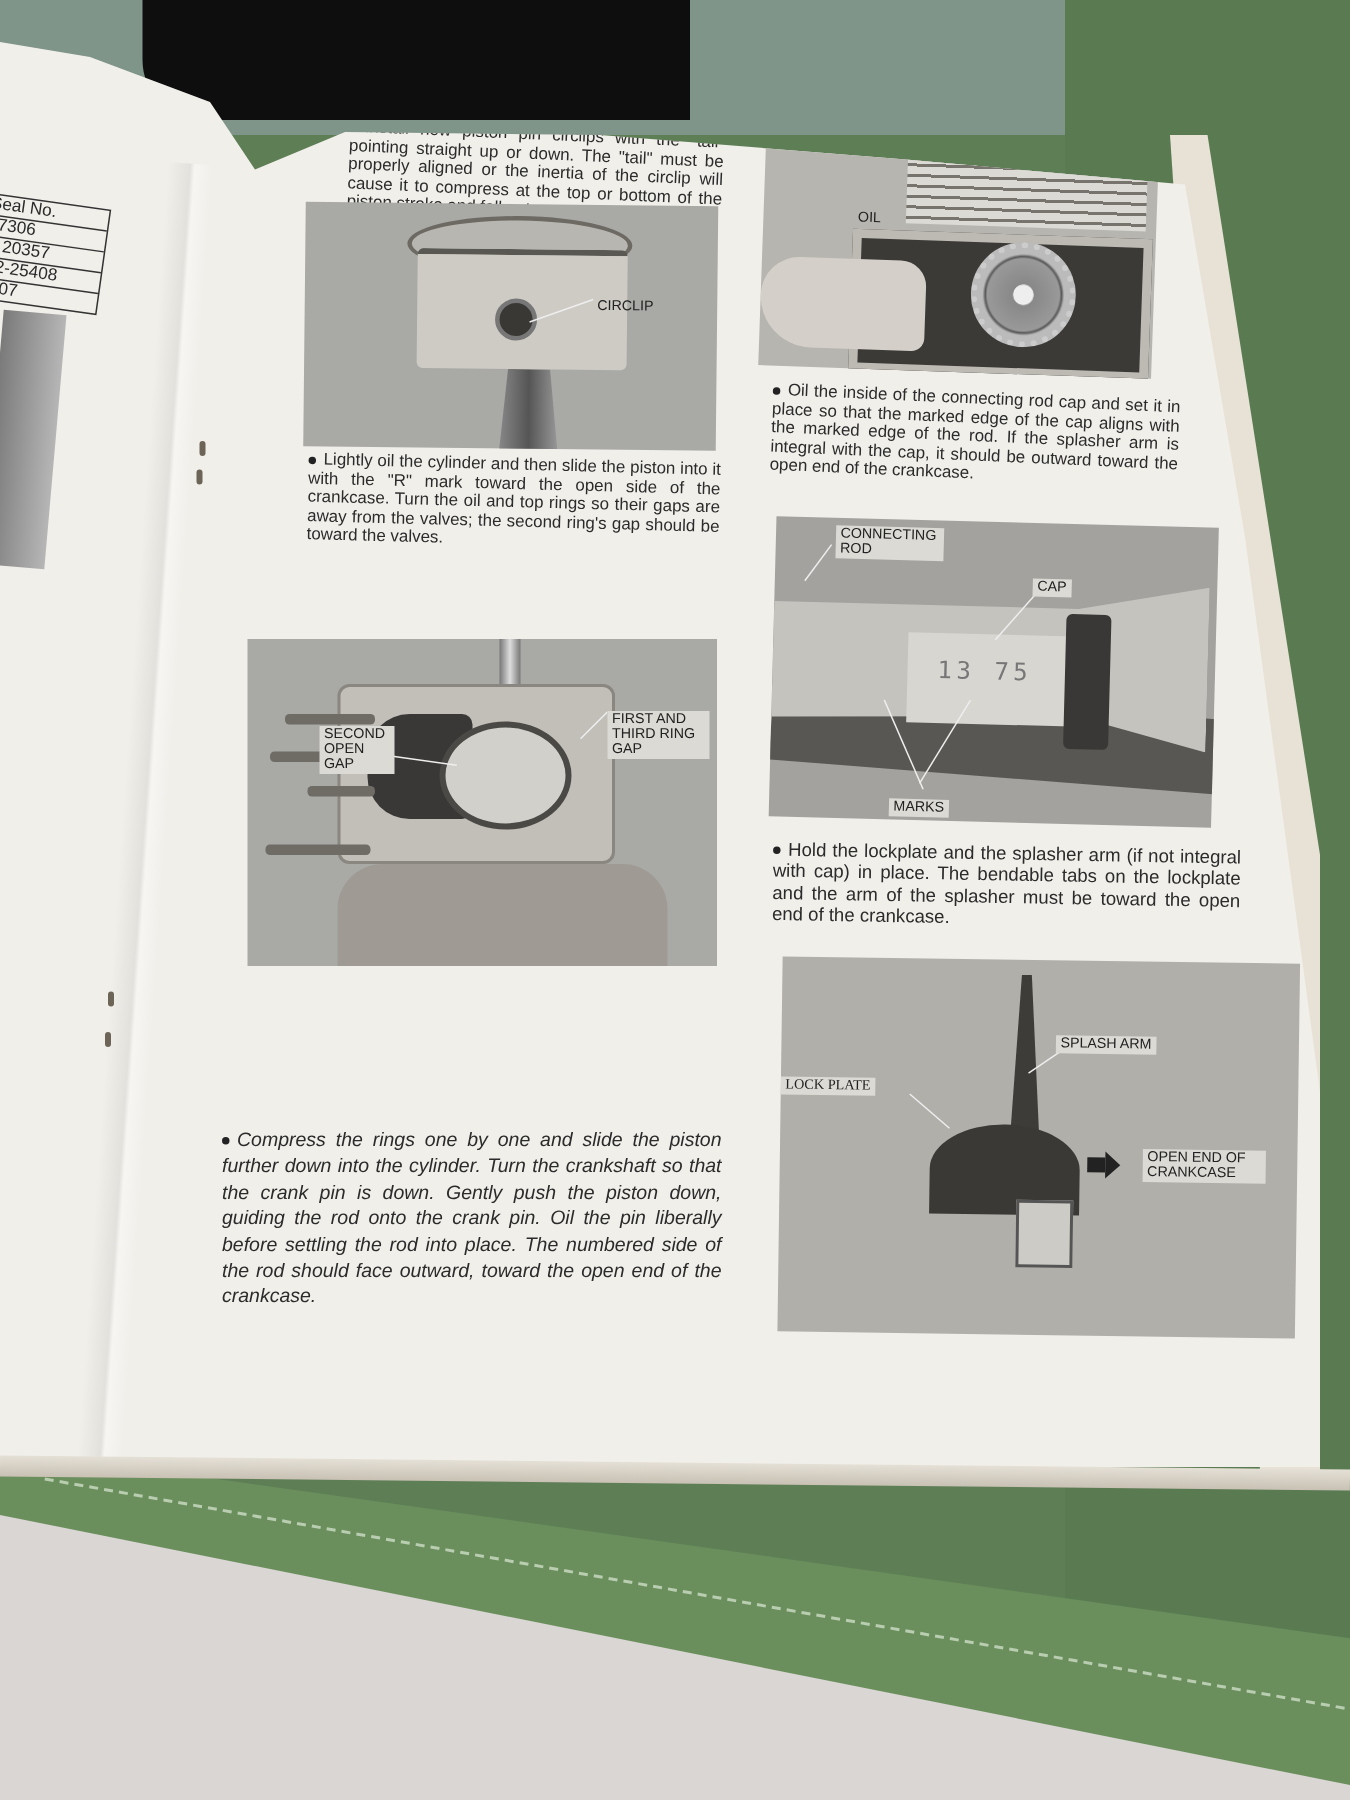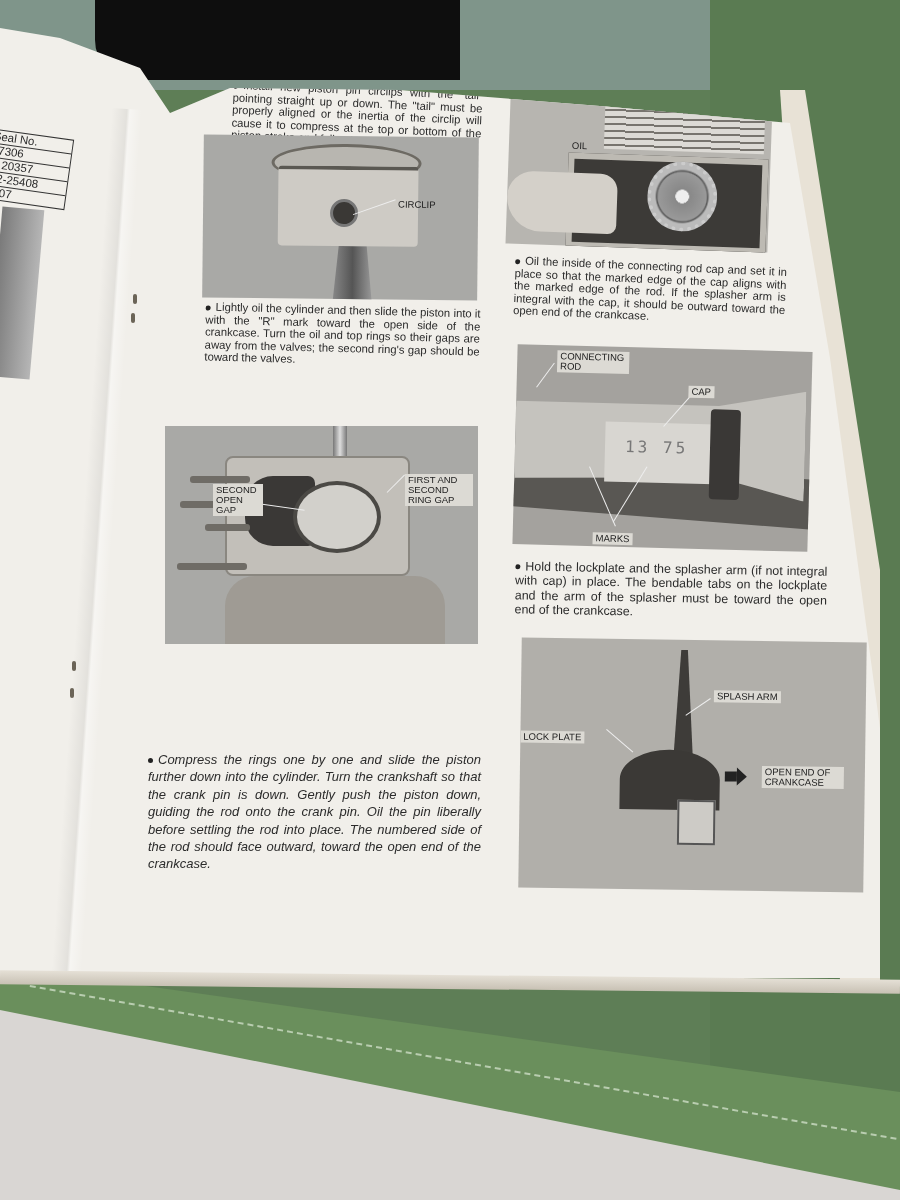--- a/index.html
+++ b/index.html
@@ -132,21 +132,21 @@
     <div class="p2-dark"></div>
     <div class="p2-cyl"></div>
     <div class="p2-rag"></div>
     <div class="bolt" style="left:25px; top:50px; width:60px;"></div>
     <div class="bolt" style="left:15px; top:75px; width:60px;"></div>
     <div class="bolt" style="left:40px; top:98px; width:45px;"></div>
     <div class="bolt" style="left:12px; top:137px; width:70px;"></div>
     <div class="leader" style="left:92px; top:77px; width:48px; transform:rotate(8deg);"></div>
     <div class="leader" style="left:222px; top:66px; width:25px; transform:rotate(-45deg);"></div>
     <div class="label" style="left:48px; top:58px; width:50px; white-space:normal;">SECOND OPEN GAP</div>
-    <div class="label" style="left:240px; top:48px; width:68px; white-space:normal;">FIRST AND SECOND RING GAP</div>
+    <div class="label" style="left:240px; top:48px; width:68px; white-space:normal;">FIRST AND THIRD RING GAP</div>
   </div>
 
   <div class="txt" style="left:148px; top:723px; width:333px; font-size:13px; line-height:17.4px; font-style:italic;">
     <span class="bullet"></span><span>Compress the rings one by one and slide the piston further down into the cylinder. Turn the crankshaft so that the crank pin is down. Gently push the piston down, guiding the rod onto the crank pin. Oil the pin liberally before settling the rod into place. The numbered side of the rod should face outward, toward the open end of the crankcase.</span>
   </div>
 
   <div class="photo" style="left:508px; top:72px; width:262px; height:148px; transform:rotate(2deg); background:#b7b5b0;">
     <div class="p3-fins"></div>
     <div class="p3-case"></div>
     <div class="p3-gear"></div>
@@ -177,18 +177,18 @@
     <span class="bullet"></span><span>Hold the lockplate and the splasher arm (if not integral with cap) in place. The bendable tabs on the lockplate and the arm of the splasher must be toward the open end of the crankcase.</span>
   </div>
 
   <div class="photo" style="left:520px; top:612px; width:345px; height:250px; transform:rotate(0.8deg); background:#b1afaa;">
     <div class="p5-arm"></div>
     <div class="p5-base"></div>
     <div class="p5-block"></div>
     <div class="p5-arrow"></div>
     <div class="leader" style="left:165px; top:75px; width:30px; transform:rotate(-35deg);"></div>
     <div class="leader" style="left:86px; top:90px; width:35px; transform:rotate(40deg);"></div>
-    <div class="label" style="left:193px; top:50px;">SPLASH ARM</div>
-    <div class="label" style="left:0px; top:93px;">LOCK PLATE</div>
+    <div class="label" style="left:183px; top:50px;">SPLASH ARM</div>
+    <div class="label" style="left:0px; top:80px;font-family:Liberation Serif, serif;">LOCK PLATE</div>
     <div class="label" style="left:242px; top:125px; width:82px; white-space:normal;">OPEN END OF CRANKCASE</div>
   </div>
 </div>
 <div class="book-bottom-edge"></div>
 
 </body></html>

